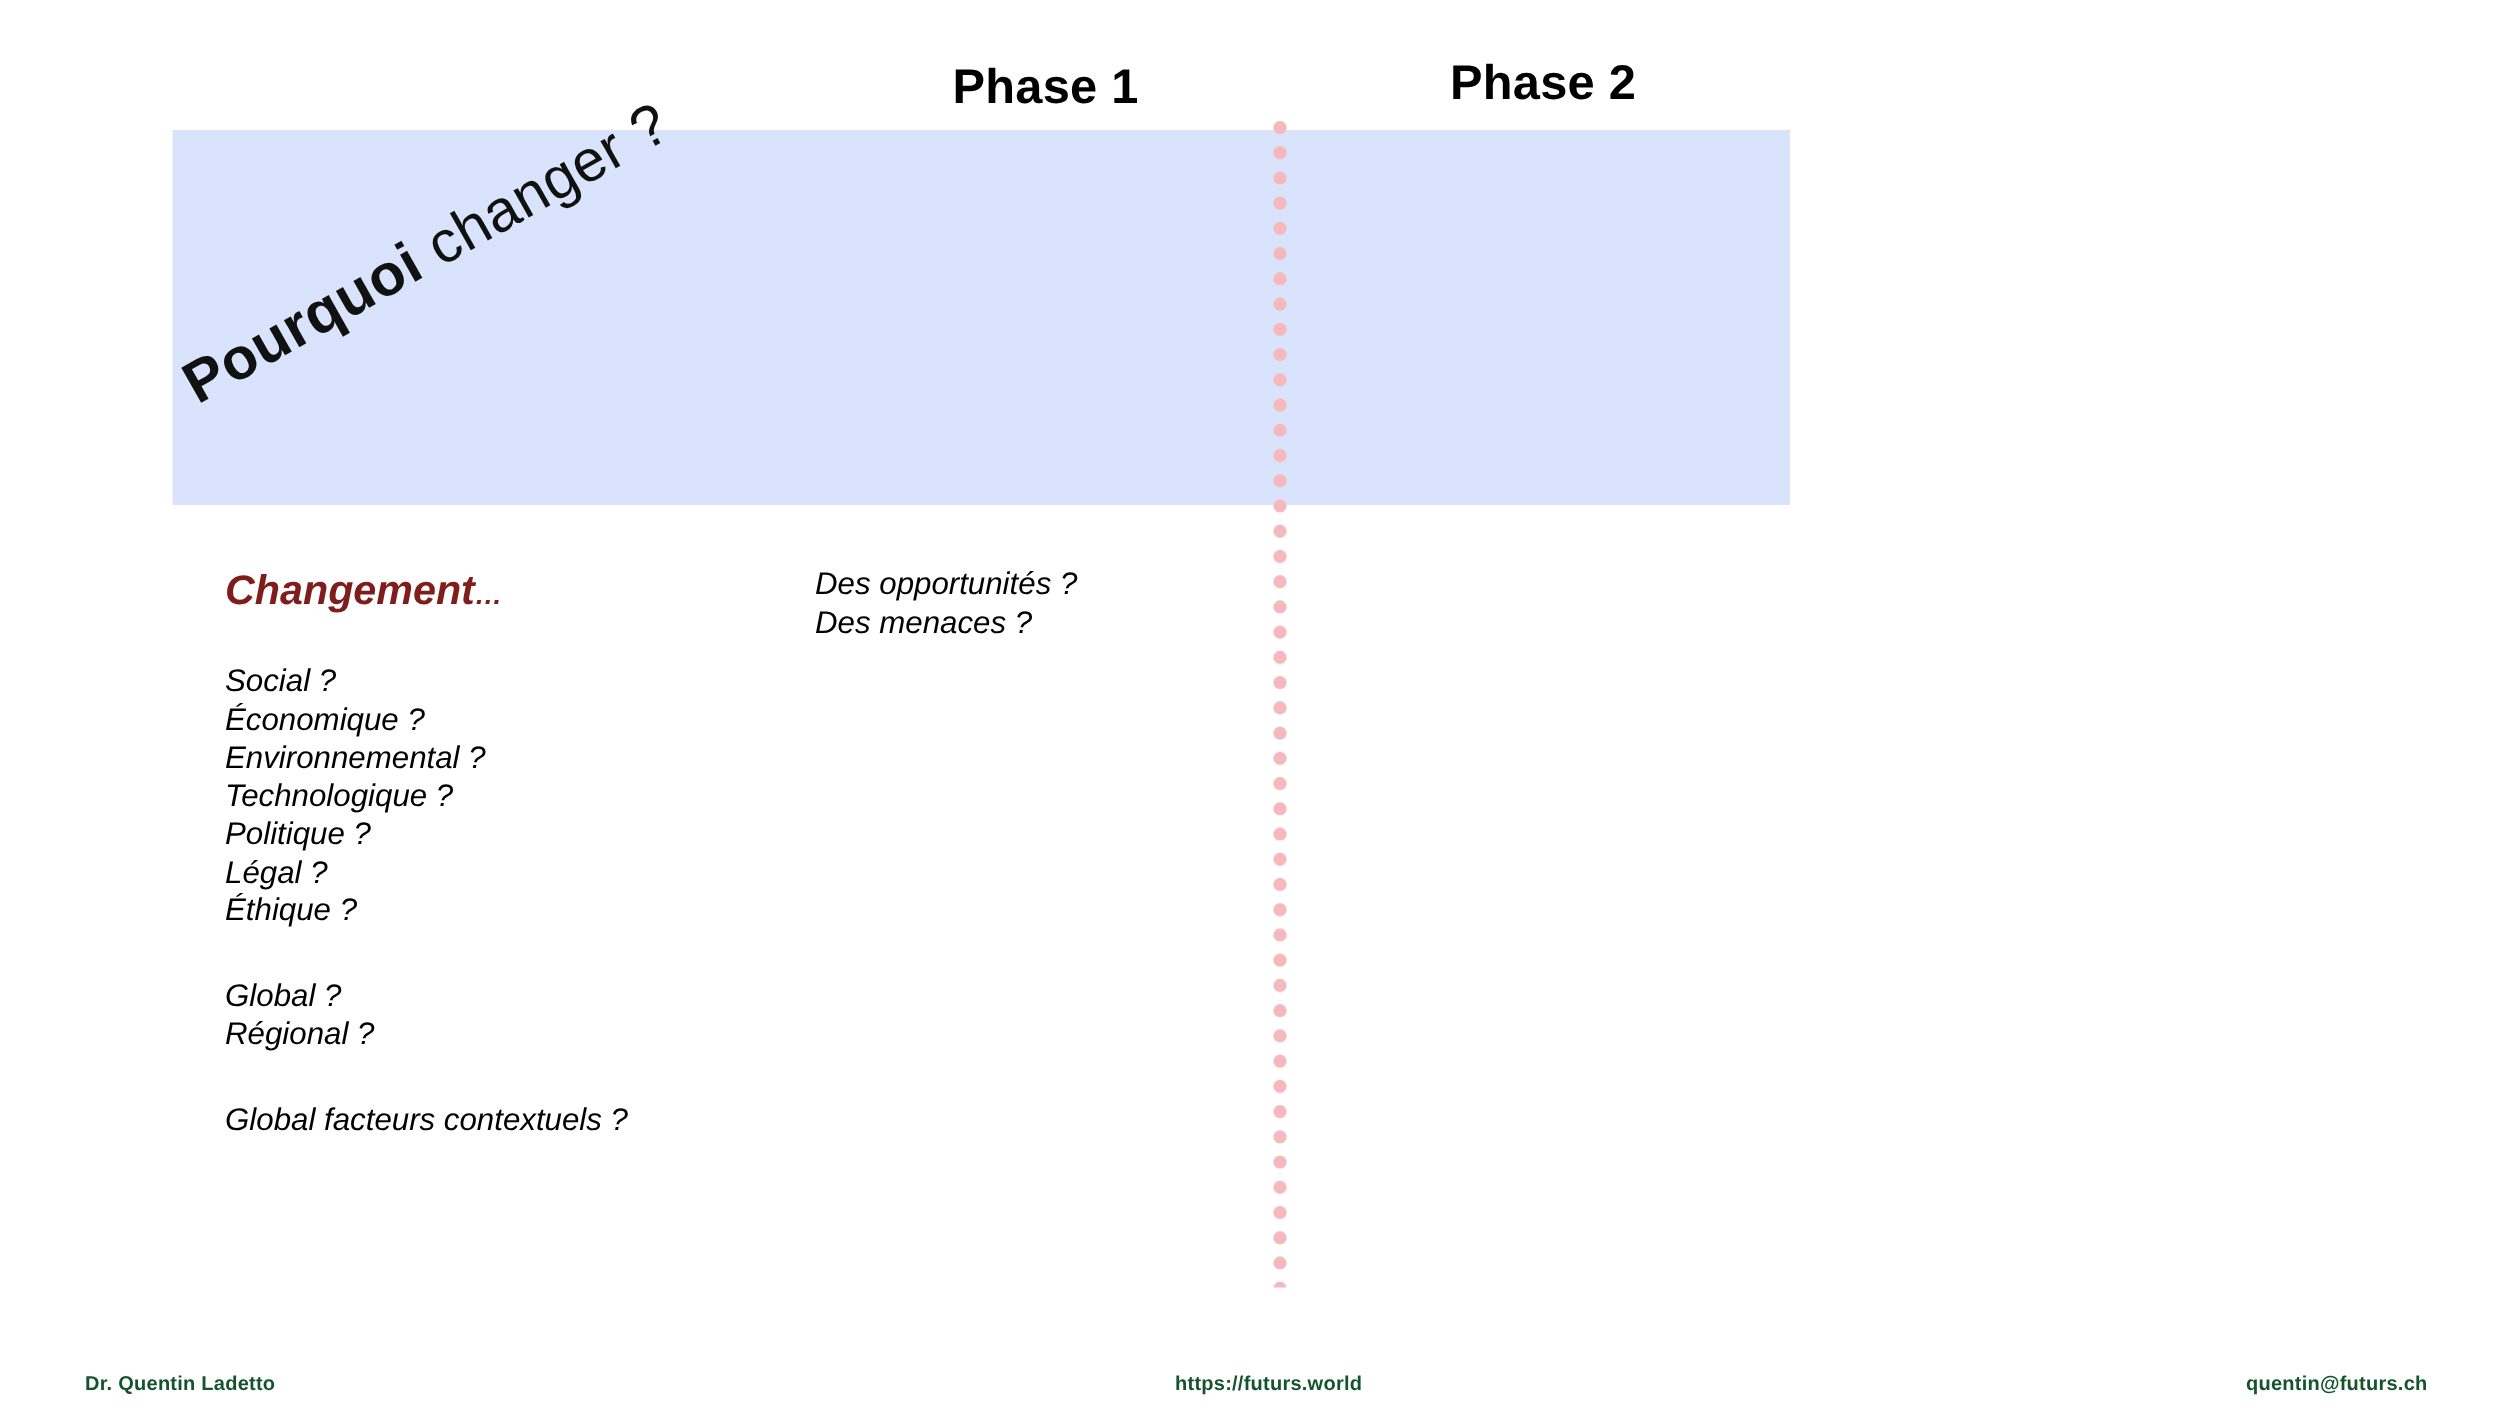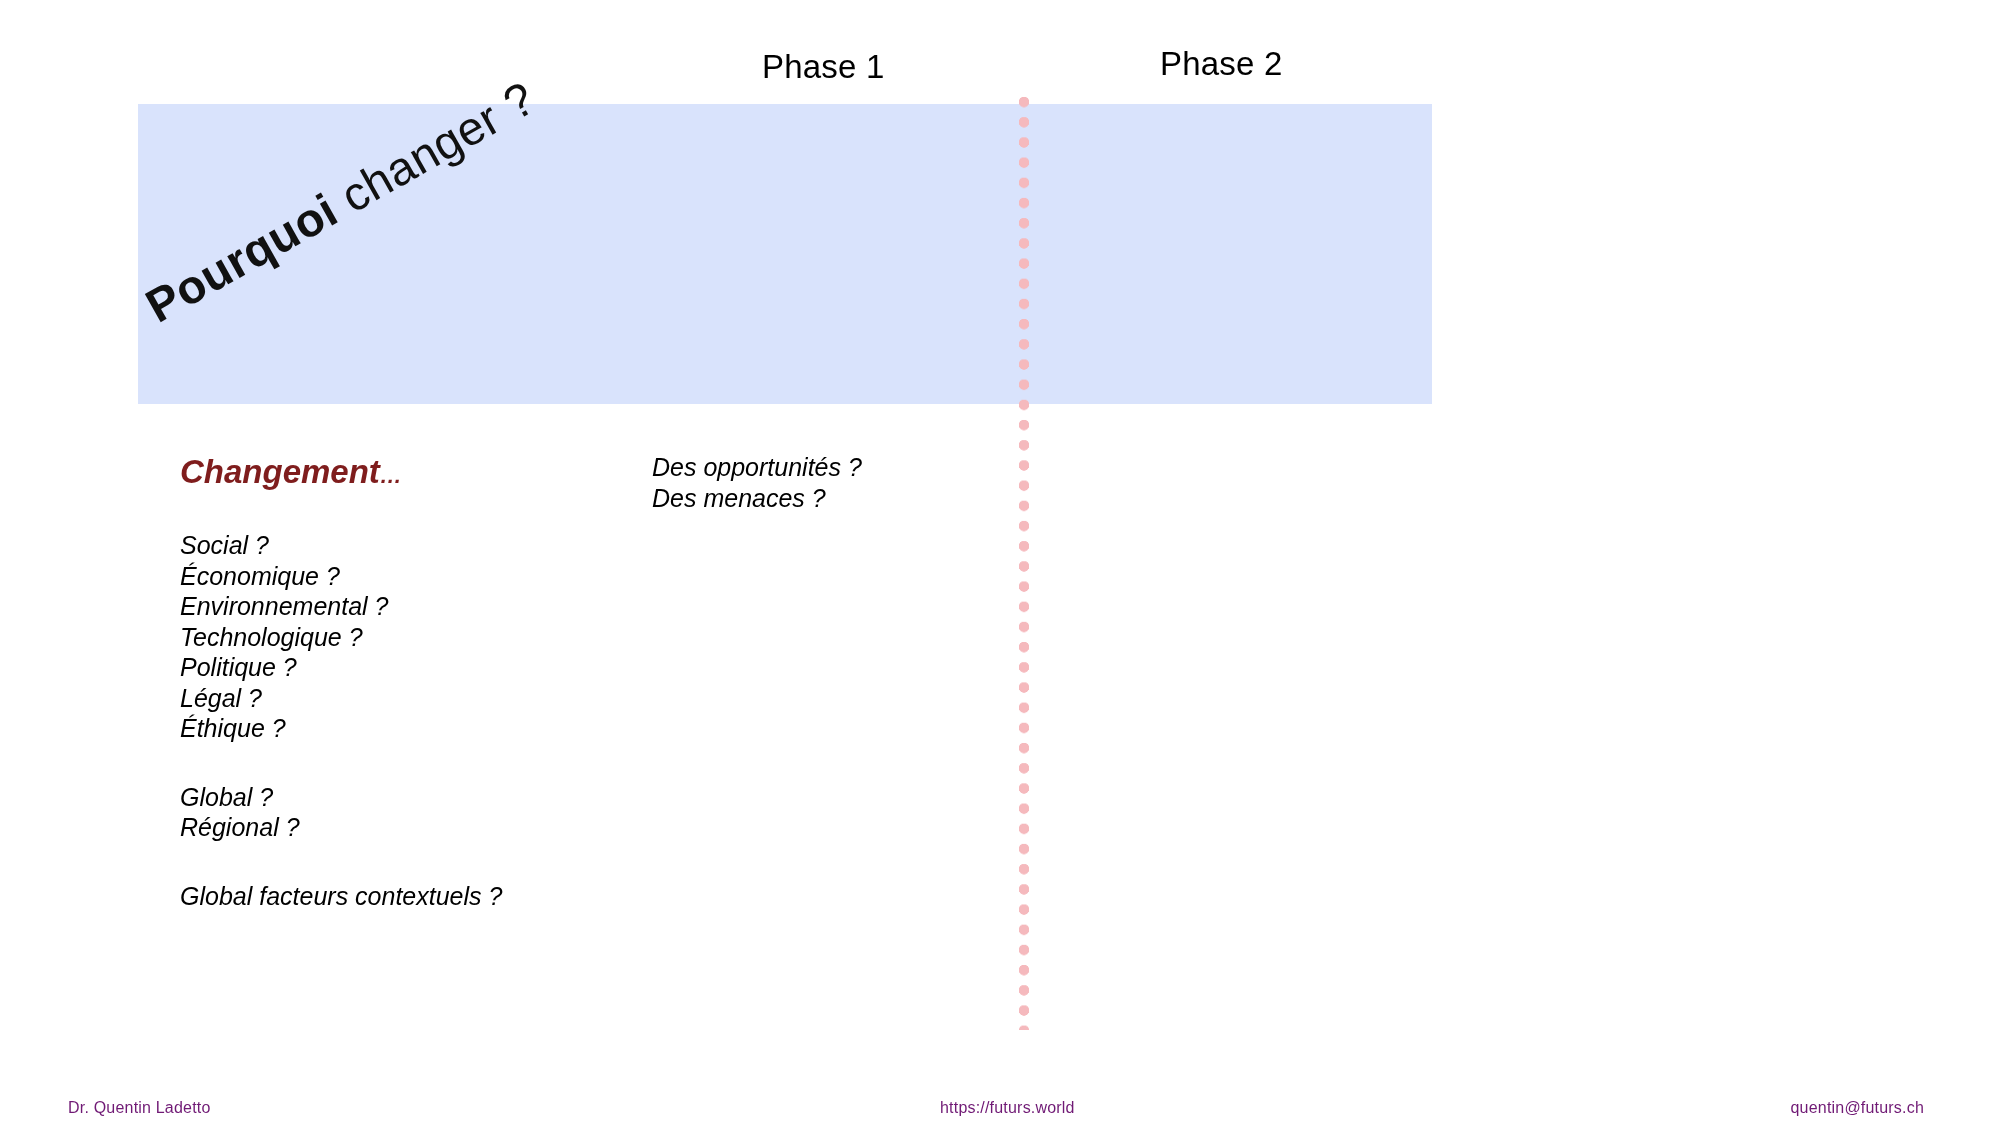--- a/index.html
+++ b/index.html
@@ -20,22 +20,22 @@
   #slide {
     position: absolute;
     inset: 0;
     background: #ffffff;
   }
 
   
   .phase-label {
     position: absolute;
     font-family: "Liberation Sans", sans-serif;
-    font-weight: 400;
-    font-size: 33px;
+    font-weight: 700;
+    font-size: 39px;
     letter-spacing: 0.2px;
     color: #000000;
     white-space: nowrap;
   }
   #phase-1 { left: 762px; top: 48px; }
   #phase-2 { left: 1160px; top: 45px; }
 
   
   #blue-band {
     position: absolute;
@@ -136,29 +136,29 @@
   #footer {
     position: absolute;
     left: 0;
     top: 1099px;
     width: 2000px;
     height: 26px;
   }
   .footer-text {
     position: absolute;
     font-family: "Liberation Sans", sans-serif;
-    font-weight: 400;
+    font-weight: 700;
     font-size: 16px;
-    color: #701a75;
+    color: #14532d;
     white-space: nowrap;
     letter-spacing: 0.2px;
   }
   #footer-left   { left: 68px;  top: 0; }
   #footer-center { left: 940px; top: 0; }
-  #footer-right  { right: 76px; top: 0; }
+  #footer-right  { right: 58px; top: 0; }
 </style>
 </head>
 <body>
 
 <div id="slide">
 
   <div id="phase-1" class="phase-label">Phase 1</div>
   <div id="phase-2" class="phase-label">Phase 2</div>
 
   <div id="blue-band"></div>

